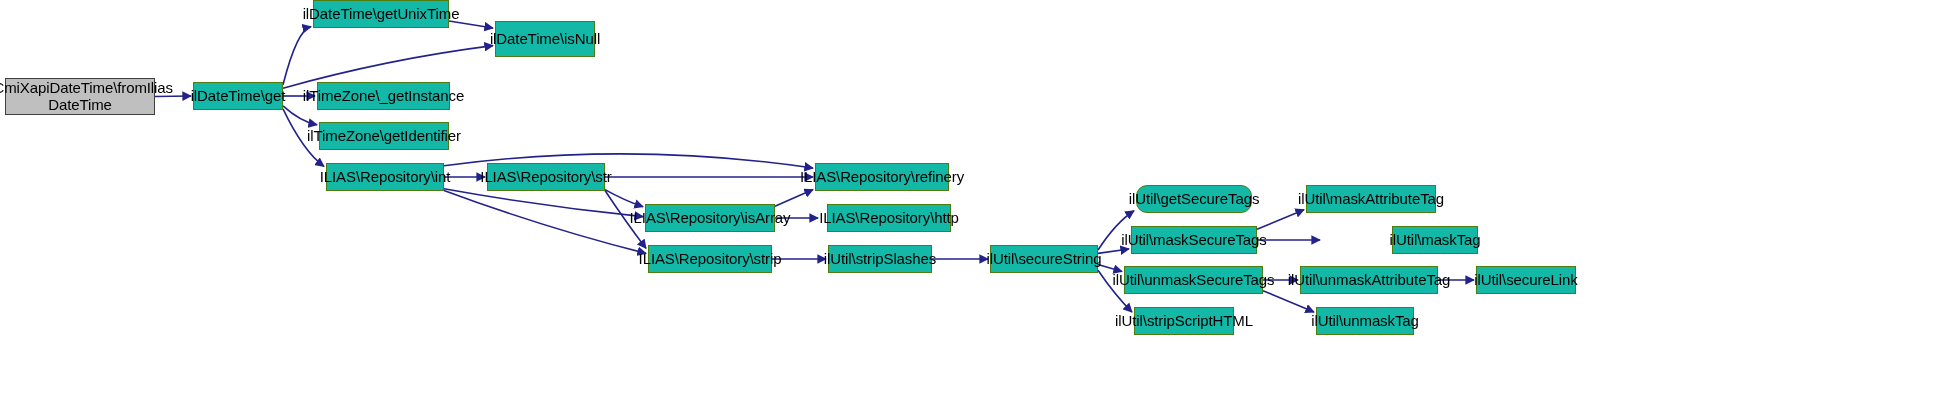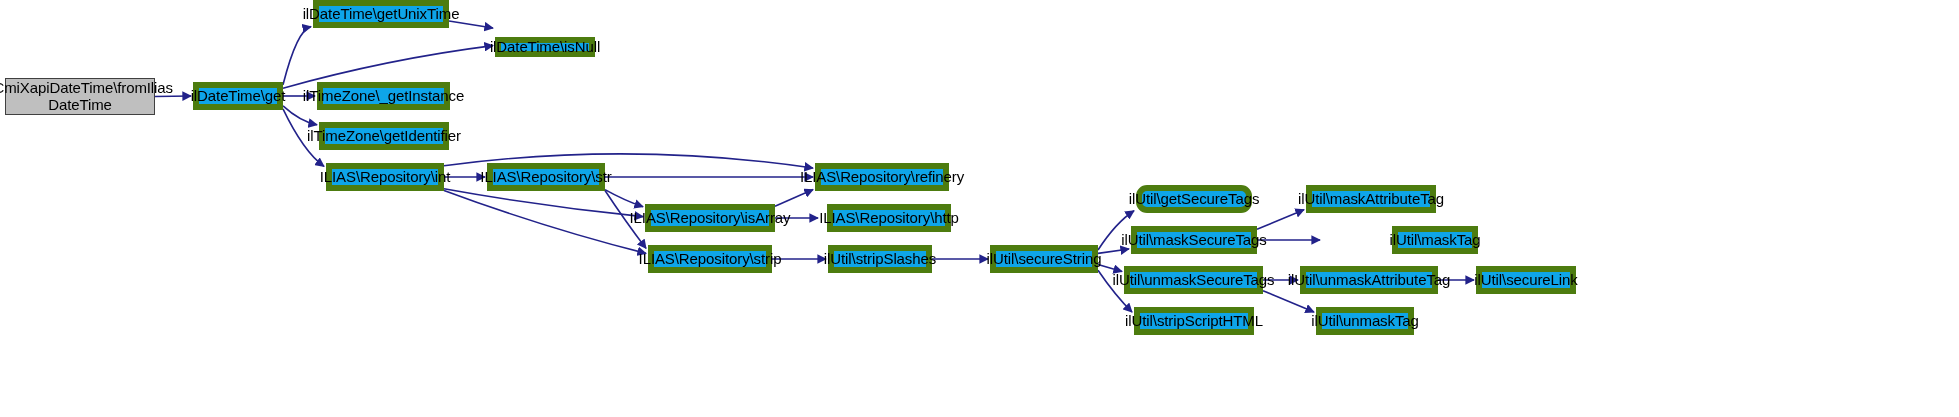--- a/index.html
+++ b/index.html
@@ -21,22 +21,22 @@
     position: absolute;
     left: 0;
     top: 0;
     width: 1959px;
     height: 417px;
     pointer-events: none;
   }
   .node {
     position: absolute;
     box-sizing: border-box;
-    border: 6px solid #4d7c0f;
-    background: #0ea5e9;
+    border: 1px solid #4d7c0f;
+    background: #14b8a6;
     color: #000000;
     font-size: 15px;
     line-height: 1.12;
     display: flex;
     align-items: center;
     justify-content: center;
     text-align: center;
     white-space: pre-line;
     letter-spacing: -0.1px;
   }
@@ -82,33 +82,33 @@
         <path d="M 1257 240 Q 1288.5 240 1320 240" marker-end="url(#arrow)" stroke="#22228a" stroke-width="1.6" fill="none"></path>
         <path d="M 1263 280 Q 1280.5 280 1298 280" marker-end="url(#arrow)" stroke="#22228a" stroke-width="1.6" fill="none"></path>
         <path d="M 1263 290.64 Q 1288.5 301.34000000000003 1314 312.04" marker-end="url(#arrow)" stroke="#22228a" stroke-width="1.6" fill="none"></path>
         <path d="M 1438 280 Q 1456 280 1474 280" marker-end="url(#arrow)" stroke="#22228a" stroke-width="1.6" fill="none"></path>
       </g>
   </svg>
 <div class="node root" style="left: 5px; top: 78px; width: 150px; height: 37px;">ilCmiXapiDateTime\fromIlias
 DateTime</div>
     <div class="node" style="left: 193px; top: 82px; width: 90px; height: 28px;">ilDateTime\get</div>
     <div class="node" style="left: 313px; top: 0px; width: 136px; height: 28px;">ilDateTime\getUnixTime</div>
-    <div class="node" style="left: 495px; top: 21px; width: 100px; height: 20px; margin-top: 16px;">ilDateTime\isNull</div>
+    <div class="node" style="left: 495px; top: 21px; width: 100px; height: 36px;">ilDateTime\isNull</div>
     <div class="node" style="left: 317px; top: 82px; width: 133px; height: 28px;">ilTimeZone\_getInstance</div>
     <div class="node" style="left: 319px; top: 122px; width: 130px; height: 28px;">ilTimeZone\getIdentifier</div>
     <div class="node" style="left: 326px; top: 163px; width: 118px; height: 28px;">ILIAS\Repository\int</div>
     <div class="node" style="left: 487px; top: 163px; width: 118px; height: 28px;">ILIAS\Repository\str</div>
     <div class="node" style="left: 815px; top: 163px; width: 134px; height: 28px;">ILIAS\Repository\refinery</div>
     <div class="node" style="left: 645px; top: 204px; width: 130px; height: 28px;">ILIAS\Repository\isArray</div>
     <div class="node" style="left: 820px; top: 204px; width: 124px; height: 28px; margin-left: 7px;">ILIAS\Repository\http</div>
     <div class="node" style="left: 648px; top: 245px; width: 124px; height: 28px;">ILIAS\Repository\strip</div>
     <div class="node" style="left: 828px; top: 245px; width: 104px; height: 28px;">ilUtil\stripSlashes</div>
     <div class="node" style="left: 990px; top: 245px; width: 108px; height: 28px;">ilUtil\secureString</div>
     <div class="node" style="left: 1136px; top: 185px; width: 116px; height: 28px; border-radius: 11px;">ilUtil\getSecureTags</div>
     <div class="node" style="left: 1131px; top: 226px; width: 126px; height: 28px;">ilUtil\maskSecureTags</div>
     <div class="node" style="left: 1124px; top: 266px; width: 139px; height: 28px;">ilUtil\unmaskSecureTags</div>
-    <div class="node" style="left: 1134px; top: 307px; width: 120px; height: 28px;">ilUtil\stripScriptHTML</div>
+    <div class="node" style="left: 1134px; top: 307px; width: 100px; height: 28px;">ilUtil\stripScriptHTML</div>
     <div class="node" style="left: 1306px; top: 185px; width: 130px; height: 28px;">ilUtil\maskAttributeTag</div>
     <div class="node" style="left: 1392px; top: 226px; width: 86px; height: 28px;">ilUtil\maskTag</div>
     <div class="node" style="left: 1300px; top: 266px; width: 138px; height: 28px;">ilUtil\unmaskAttributeTag</div>
     <div class="node" style="left: 1316px; top: 307px; width: 98px; height: 28px;">ilUtil\unmaskTag</div>
     <div class="node" style="left: 1476px; top: 266px; width: 100px; height: 28px;">ilUtil\secureLink</div>
   </div>
 
 </body></html>

